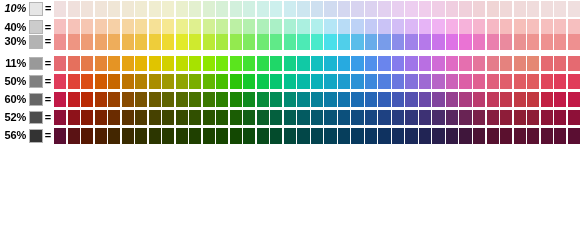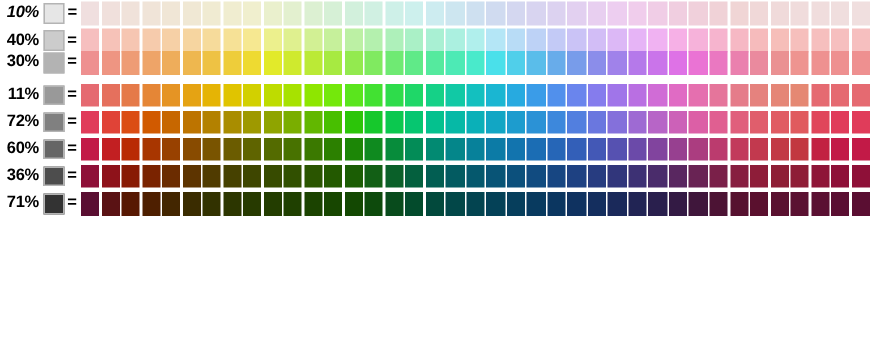--- a/index.html
+++ b/index.html
@@ -254,21 +254,21 @@
         <div class="swatch" style="background: rgb(229, 124, 138);"></div>
         <div class="swatch" style="background: rgb(229, 130, 126);"></div>
         <div class="swatch" style="background: rgb(229, 134, 119);"></div>
         <div class="swatch" style="background: rgb(229, 136, 115);"></div>
         <div class="swatch" style="background: rgb(229, 106, 113);"></div>
         <div class="swatch" style="background: rgb(229, 106, 113);"></div>
         <div class="swatch" style="background: rgb(229, 106, 113);"></div>
       </div>
     </div>
     <div class="row" style="top: 72.5px;">
-      <div class="pct-label">72%</div>
+      <div class="pct-label">50%</div>
       <div class="gray-chip" style="background: rgb(128, 128, 128);"></div>
       <div class="equals">=</div>
       <div class="swatch-strip">
         <div class="swatch" style="background: rgb(224, 60, 90);"></div>
         <div class="swatch" style="background: rgb(224, 67, 55);"></div>
         <div class="swatch" style="background: rgb(219, 77, 20);"></div>
         <div class="swatch" style="background: rgb(209, 90, 0);"></div>
         <div class="swatch" style="background: rgb(199, 103, 0);"></div>
         <div class="swatch" style="background: rgb(189, 116, 0);"></div>
         <div class="swatch" style="background: rgb(179, 129, 0);"></div>
@@ -346,21 +346,21 @@
         <div class="swatch" style="background: rgb(194, 58, 92);"></div>
         <div class="swatch" style="background: rgb(194, 57, 78);"></div>
         <div class="swatch" style="background: rgb(194, 58, 69);"></div>
         <div class="swatch" style="background: rgb(194, 56, 64);"></div>
         <div class="swatch" style="background: rgb(194, 33, 66);"></div>
         <div class="swatch" style="background: rgb(194, 26, 71);"></div>
         <div class="swatch" style="background: rgb(194, 26, 71);"></div>
       </div>
     </div>
     <div class="row" style="top: 108.75px;">
-      <div class="pct-label">36%</div>
+      <div class="pct-label">52%</div>
       <div class="gray-chip" style="background: rgb(77, 77, 77);"></div>
       <div class="equals">=</div>
       <div class="swatch-strip">
         <div class="swatch" style="background: rgb(142, 16, 56);"></div>
         <div class="swatch" style="background: rgb(142, 18, 26);"></div>
         <div class="swatch" style="background: rgb(136, 26, 4);"></div>
         <div class="swatch" style="background: rgb(122, 35, 0);"></div>
         <div class="swatch" style="background: rgb(107, 44, 0);"></div>
         <div class="swatch" style="background: rgb(93, 52, 0);"></div>
         <div class="swatch" style="background: rgb(80, 59, 0);"></div>
@@ -392,21 +392,21 @@
         <div class="swatch" style="background: rgb(135, 30, 64);"></div>
         <div class="swatch" style="background: rgb(142, 29, 57);"></div>
         <div class="swatch" style="background: rgb(142, 30, 53);"></div>
         <div class="swatch" style="background: rgb(142, 29, 54);"></div>
         <div class="swatch" style="background: rgb(142, 21, 56);"></div>
         <div class="swatch" style="background: rgb(142, 16, 56);"></div>
         <div class="swatch" style="background: rgb(142, 16, 56);"></div>
       </div>
     </div>
     <div class="row" style="top: 126.875px;">
-      <div class="pct-label">71%</div>
+      <div class="pct-label">56%</div>
       <div class="gray-chip" style="background: rgb(51, 51, 51);"></div>
       <div class="equals">=</div>
       <div class="swatch-strip">
         <div class="swatch" style="background: rgb(90, 14, 50);"></div>
         <div class="swatch" style="background: rgb(90, 18, 20);"></div>
         <div class="swatch" style="background: rgb(87, 24, 2);"></div>
         <div class="swatch" style="background: rgb(78, 31, 0);"></div>
         <div class="swatch" style="background: rgb(67, 38, 0);"></div>
         <div class="swatch" style="background: rgb(58, 44, 0);"></div>
         <div class="swatch" style="background: rgb(50, 50, 0);"></div>

